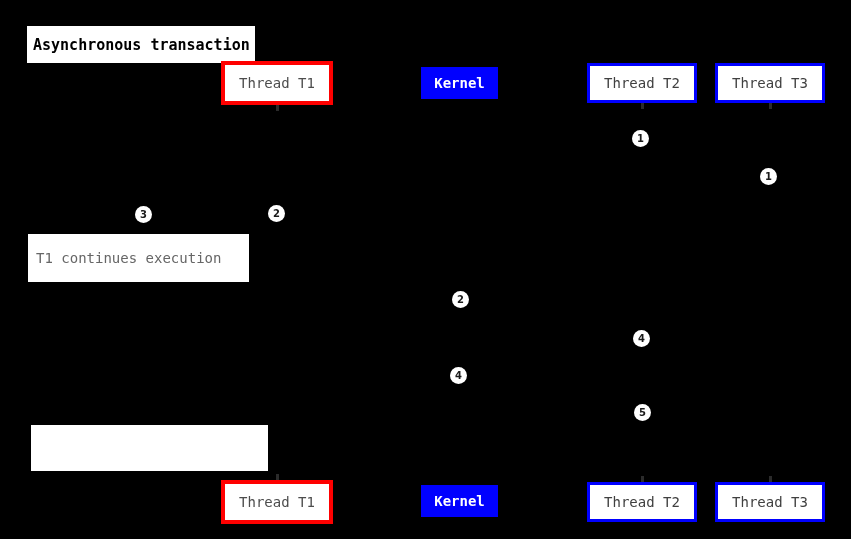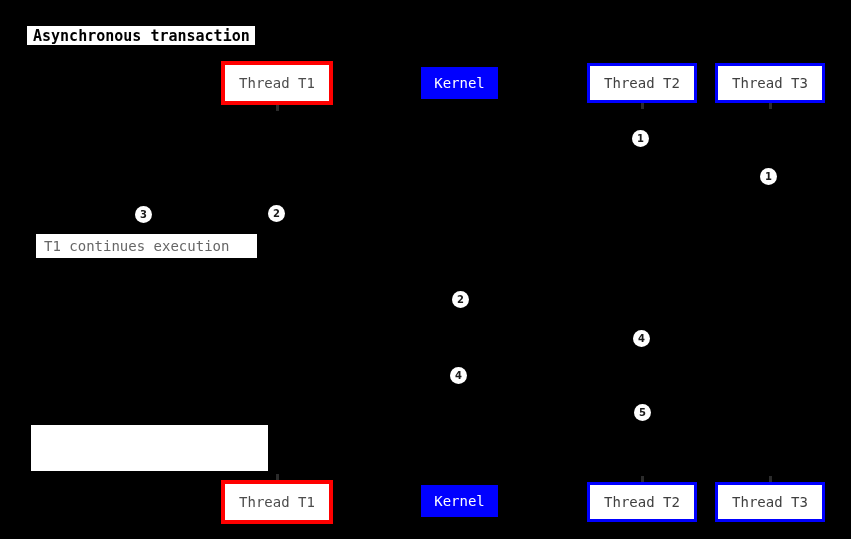--- a/index.html
+++ b/index.html
@@ -52,20 +52,21 @@
     color: #404040;
     font-size: 14px;
   }
 
   
   .box-solid-blue {
     background: #0000ff;
     border: none;
     color: #ffffff;
     font-size: 14px;
+    font-weight: bold;
   }
 
   
   .note-grey {
     background: #ffffff;
     color: #666666;
     font-size: 14px;
     justify-content: flex-start;
     padding-left: 8px;
   }
@@ -99,38 +100,38 @@
     position: absolute;
     width: 3px;
     background: #2b2b2b;
   }
 </style>
 </head>
 <body>
 
 <div id="canvas">
 
-  <div class="node title-banner" id="title-banner" style="left: 27px; top: 26px; width: 228px; height: 19px;">Asynchronous transaction</div>
+  <div class="node title-banner" id="title-banner" style="left: 27px; top: 26px; width: 228px; height: 37px;">Asynchronous transaction</div>
 
   <div id="stubs-layer">
       <div class="lifeline-stub" style="left: 276px; top: 105px; height: 6px;"></div>
       <div class="lifeline-stub" style="left: 641px; top: 103px; height: 6px;"></div>
       <div class="lifeline-stub" style="left: 769px; top: 103px; height: 6px;"></div>
       <div class="lifeline-stub" style="left: 276px; top: 474px; height: 6px;"></div>
       <div class="lifeline-stub" style="left: 641px; top: 476px; height: 6px;"></div>
       <div class="lifeline-stub" style="left: 769px; top: 476px; height: 6px;"></div>
     </div>
   <div id="top-layer">
       <div class="node box-red" style="left: 221px; top: 61px; width: 112px; height: 44px;">Thread T1</div>
       <div class="node box-solid-blue" style="left: 421px; top: 67px; width: 77px; height: 32px;">Kernel</div>
       <div class="node box-blue" style="left: 587px; top: 63px; width: 110px; height: 40px;">Thread T2</div>
       <div class="node box-blue" style="left: 715px; top: 63px; width: 110px; height: 40px;">Thread T3</div>
     </div>
   <div id="notes-layer">
-      <div class="node note-grey" style="left: 36px; top: 234px; width: 221px; height: 24px;">T1 continues execution</div>
+      <div class="node note-grey" style="left: 28px; top: 234px; width: 221px; height: 48px;">T1 continues execution</div>
       <div class="node note-blank" style="left: 31px; top: 425px; width: 237px; height: 46px;"></div>
     </div>
   <div id="markers-layer">
       <div class="step-circle" style="left: 632px; top: 130px;">1</div>
       <div class="step-circle" style="left: 760px; top: 168px;">1</div>
       <div class="step-circle" style="left: 135px; top: 206px;">3</div>
       <div class="step-circle" style="left: 268px; top: 205px;">2</div>
       <div class="step-circle" style="left: 452px; top: 291px;">2</div>
       <div class="step-circle" style="left: 633px; top: 330px;">4</div>
       <div class="step-circle" style="left: 450px; top: 367px;">4</div>

